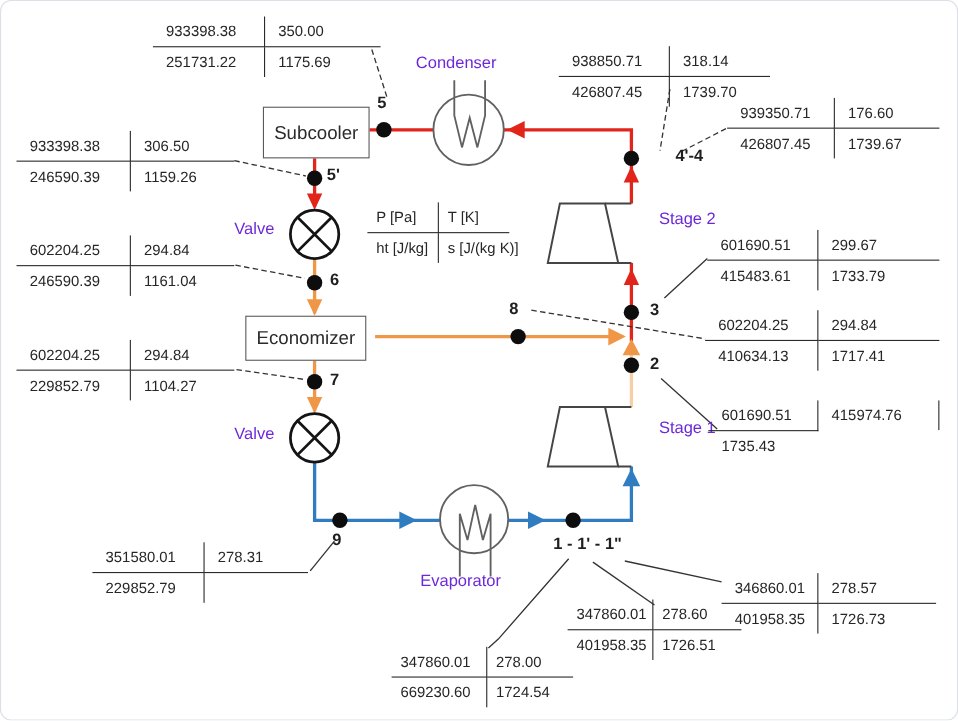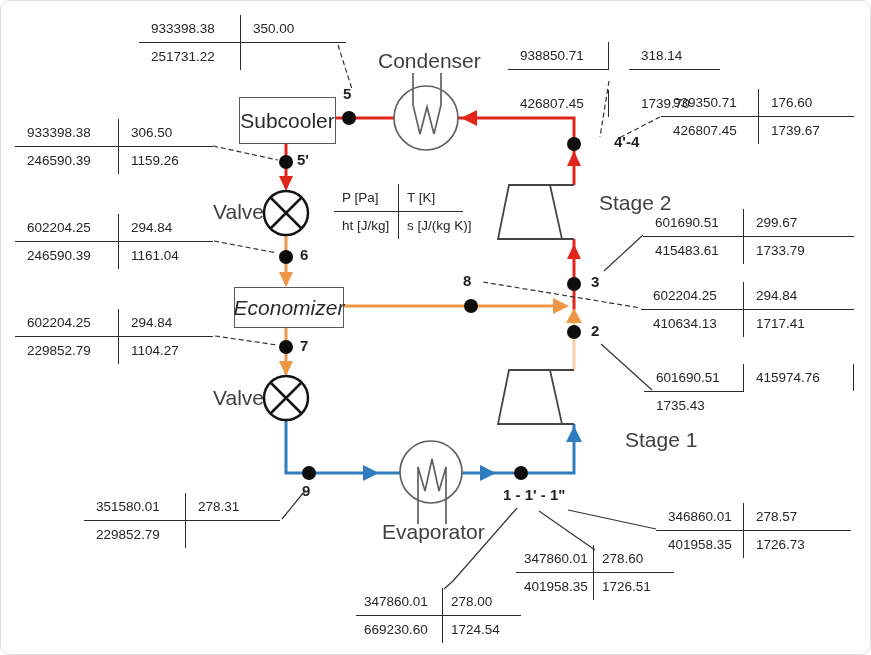--- a/index.html
+++ b/index.html
@@ -8,22 +8,22 @@
   svg{position:absolute;left:0;top:0;}
   
   .qt{position:absolute;display:grid;}
   .qt .c{height:27px;line-height:27px;padding-left:12px;font-size:13.5px;color:#262626;white-space:nowrap;}
   .qt .tl{border-bottom:1.6px solid #2a2a2a;border-right:1.6px solid #2a2a2a;}
   .qt .tr{border-bottom:1.6px solid #2a2a2a;}
   .qt .bl{border-right:1.6px solid #2a2a2a;}
   .qt.narrow .c{padding-left:8px;}
   
   .box{position:absolute;background:#fff;border:1.7px solid #5a5a5a;display:flex;
-       align-items:center;justify-content:center;font-size:21px;color:#2b2b2b;}
-  .lbl{position:absolute;font-size:21px;color:#404040;white-space:nowrap;}
+       align-items:center;justify-content:center;font-size:17px;color:#2b2b2b;}
+  .lbl{position:absolute;font-size:15px;color:#6d28d9;white-space:nowrap;}
   .pt{position:absolute;font-size:15px;font-weight:600;color:#1f1f1f;white-space:nowrap;}
 </style>
 </head>
 <body>
 
 <div id="stage">
 
   <svg width="871" height="655" viewBox="0 0 871 655">
 
     <g stroke="#e1251b" stroke-width="3" fill="none">
@@ -112,29 +112,29 @@
       <circle cx="520" cy="472" r="7"></circle>
       <circle cx="573" cy="331" r="7"></circle>
       <circle cx="573" cy="283" r="7"></circle>
       <circle cx="573" cy="143" r="7"></circle>
     </g>
   </svg>
 
   <div class="box" style="left:238px;top:96px;width:95px;height:45px;">
     <span>Subcooler</span>
   </div>
-  <div class="box" style="left:233px;top:286px;width:108px;height:39px;font-style:italic;">
+  <div class="box" style="left:222px;top:286px;width:108px;height:39px;">
     <span>Economizer</span>
   </div>
   <div class="lbl" style="left:377px;top:48px;">Condenser</div>
   <div class="lbl" style="left:212px;top:199px;">Valve</div>
   <div class="lbl" style="left:212px;top:385px;">Valve</div>
   <div class="lbl" style="left:381px;top:519px;">Evaporator</div>
   <div class="lbl" style="left:598px;top:190px;">Stage 2</div>
-  <div class="lbl" style="left:624px;top:380px;margin-top:47px;">Stage 1</div>
+  <div class="lbl" style="left:598px;top:380px;">Stage 1</div>
 
   <div class="pt" style="left:342px;top:84px;">5</div>
   <div class="pt" style="left:296px;top:150px;">5'</div>
   <div class="pt" style="left:299px;top:245px;">6</div>
   <div class="pt" style="left:299px;top:336px;">7</div>
   <div class="pt" style="left:462px;top:271px;">8</div>
   <div class="pt" style="left:301px;top:481px;">9</div>
   <div class="pt" style="left:590px;top:272px;">3</div>
   <div class="pt" style="left:590px;top:321px;">2</div>
   <div class="pt" style="left:585px;top:132px;font-weight:700;margin-left:28px;">4'-4</div>
@@ -144,20 +144,21 @@
     <div class="c tl">P [Pa]</div>
     <div class="c tr">T [K]</div>
     <div class="c bl">ht [J/kg]</div>
     <div class="c br">s [J/(kg K)]</div>
   </div>
 
   <div class="qt" style="left:138px;top:14px;grid-template-columns:102px 105px;">
     <div class="c tl">933398.38</div>
     <div class="c tr">350.00</div>
     <div class="c bl">251731.22</div>
+    <div class="c br">1175.69</div>
   </div>
   <div class="qt" style="left:14px;top:118px;grid-template-columns:104px 94px;">
     <div class="c tl">933398.38</div>
     <div class="c tr">306.50</div>
     <div class="c bl">246590.39</div>
     <div class="c br">1159.26</div>
   </div>
   <div class="qt" style="left:14px;top:213px;grid-template-columns:104px 94px;">
     <div class="c tl">602204.25</div>
     <div class="c tr">294.84</div>
@@ -168,21 +169,21 @@
     <div class="c tl">602204.25</div>
     <div class="c tr">294.84</div>
     <div class="c bl">229852.79</div>
     <div class="c br">1104.27</div>
   </div>
   <div class="qt" style="left:83px;top:492px;grid-template-columns:102px 94px;">
     <div class="c tl">351580.01</div>
     <div class="c tr">278.31</div>
     <div class="c bl">229852.79</div>
   </div>
-  <div class="qt" style="left:507px;top:41px;grid-template-columns:101px 91px;gap:20px;">
+  <div class="qt" style="left:507px;top:41px;grid-template-columns:101px 91px;">
     <div class="c tl">938850.71</div>
     <div class="c tr">318.14</div>
     <div class="c bl">426807.45</div>
     <div class="c br">1739.70</div>
   </div>
   <div class="qt" style="left:660px;top:88px;grid-template-columns:98px 95px;">
     <div class="c tl">939350.71</div>
     <div class="c tr">176.60</div>
     <div class="c bl">426807.45</div>
     <div class="c br">1739.67</div>
@@ -197,21 +198,21 @@
     <div class="c tl">602204.25</div>
     <div class="c tr">294.84</div>
     <div class="c bl">410634.13</div>
     <div class="c br">1717.41</div>
   </div>
   <div class="qt" style="left:643px;top:363px;grid-template-columns:100px 110px;">
     <div class="c tl">601690.51</div>
     <div class="c bl">415974.76</div>
     <div class="c br">1735.43</div>
   </div>
-  <div class="qt" style="left:655px;top:502px;grid-template-columns:88px 107px;">
+  <div class="qt" style="left:655px;top:520px;grid-template-columns:88px 107px;">
     <div class="c tl">346860.01</div>
     <div class="c tr">278.57</div>
     <div class="c bl">401958.35</div>
     <div class="c br">1726.73</div>
   </div>
   <div class="qt narrow" style="left:515px;top:544px;grid-template-columns:78px 80px;">
     <div class="c tl">347860.01</div>
     <div class="c tr">278.60</div>
     <div class="c bl">401958.35</div>
     <div class="c br">1726.51</div>

